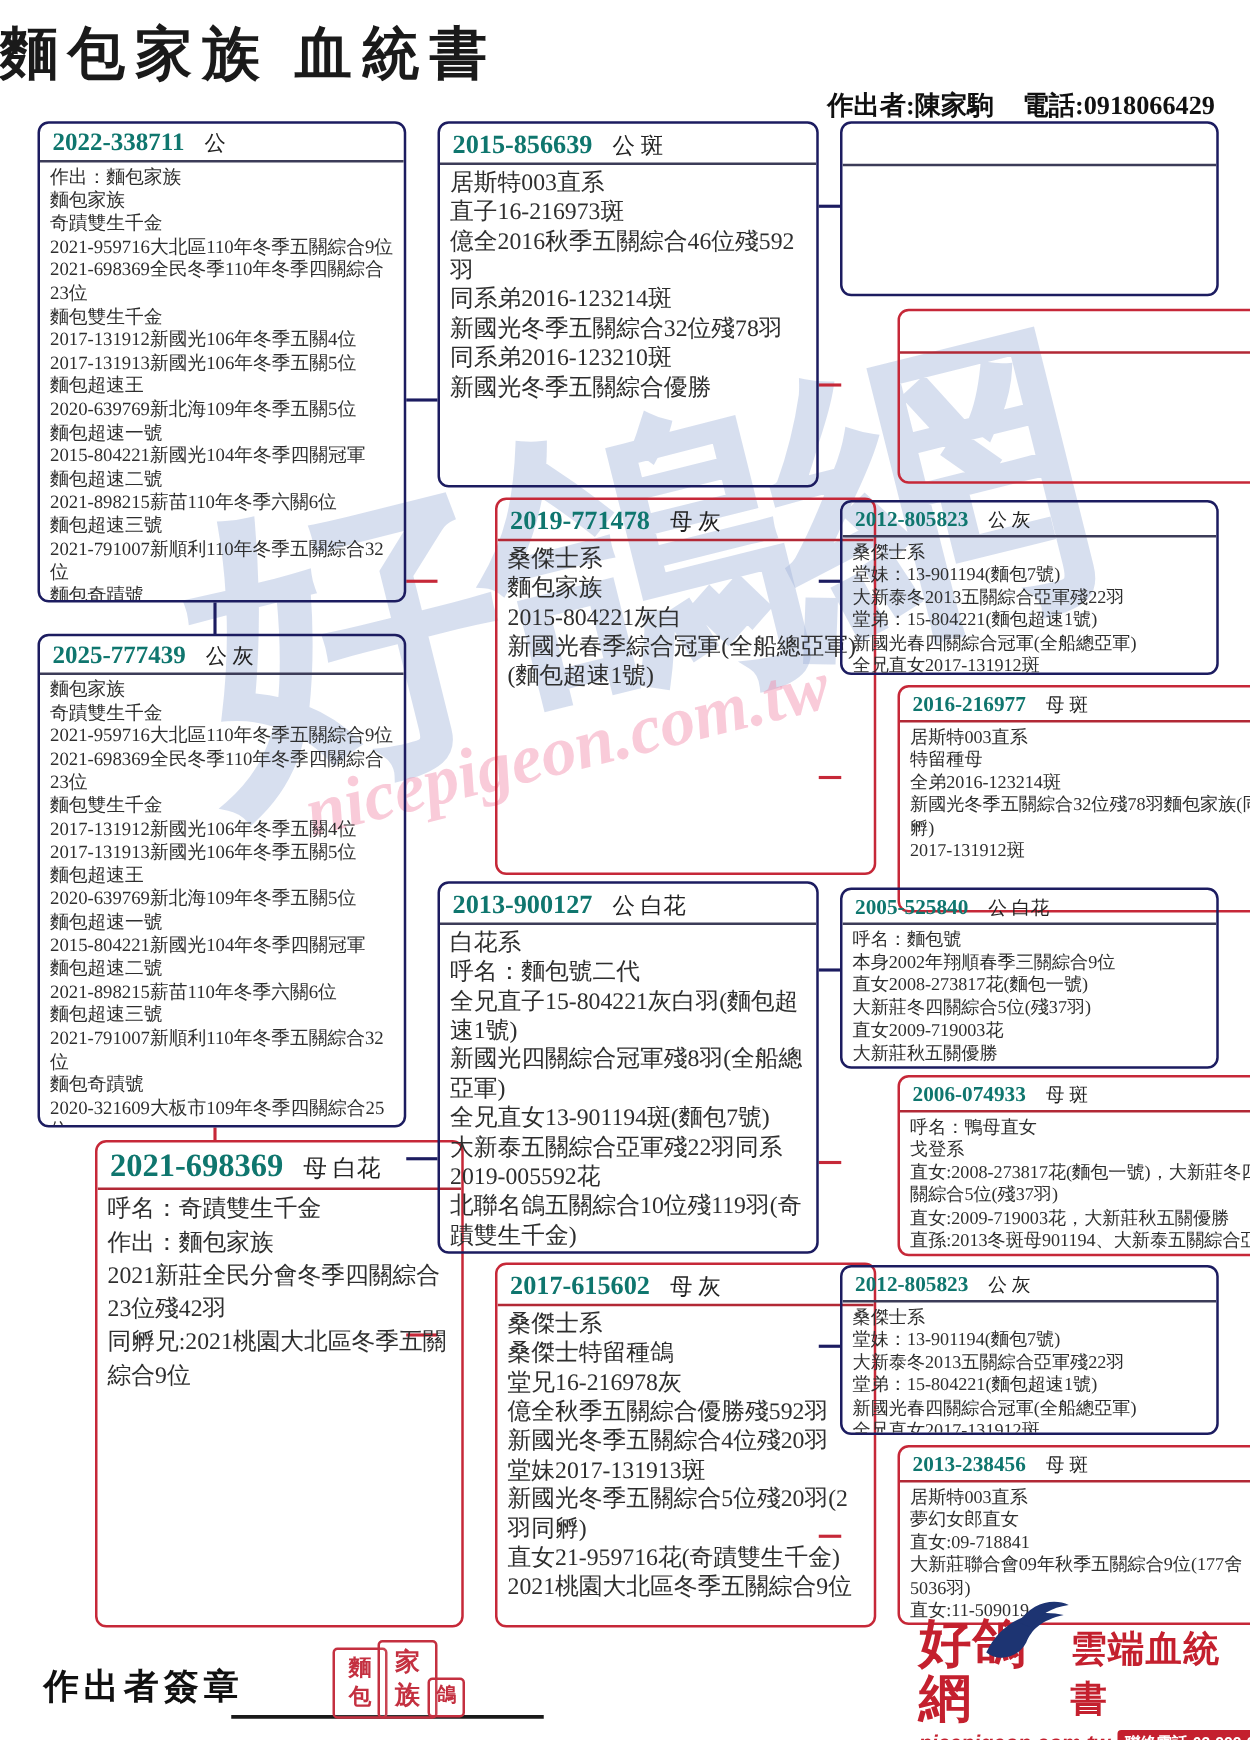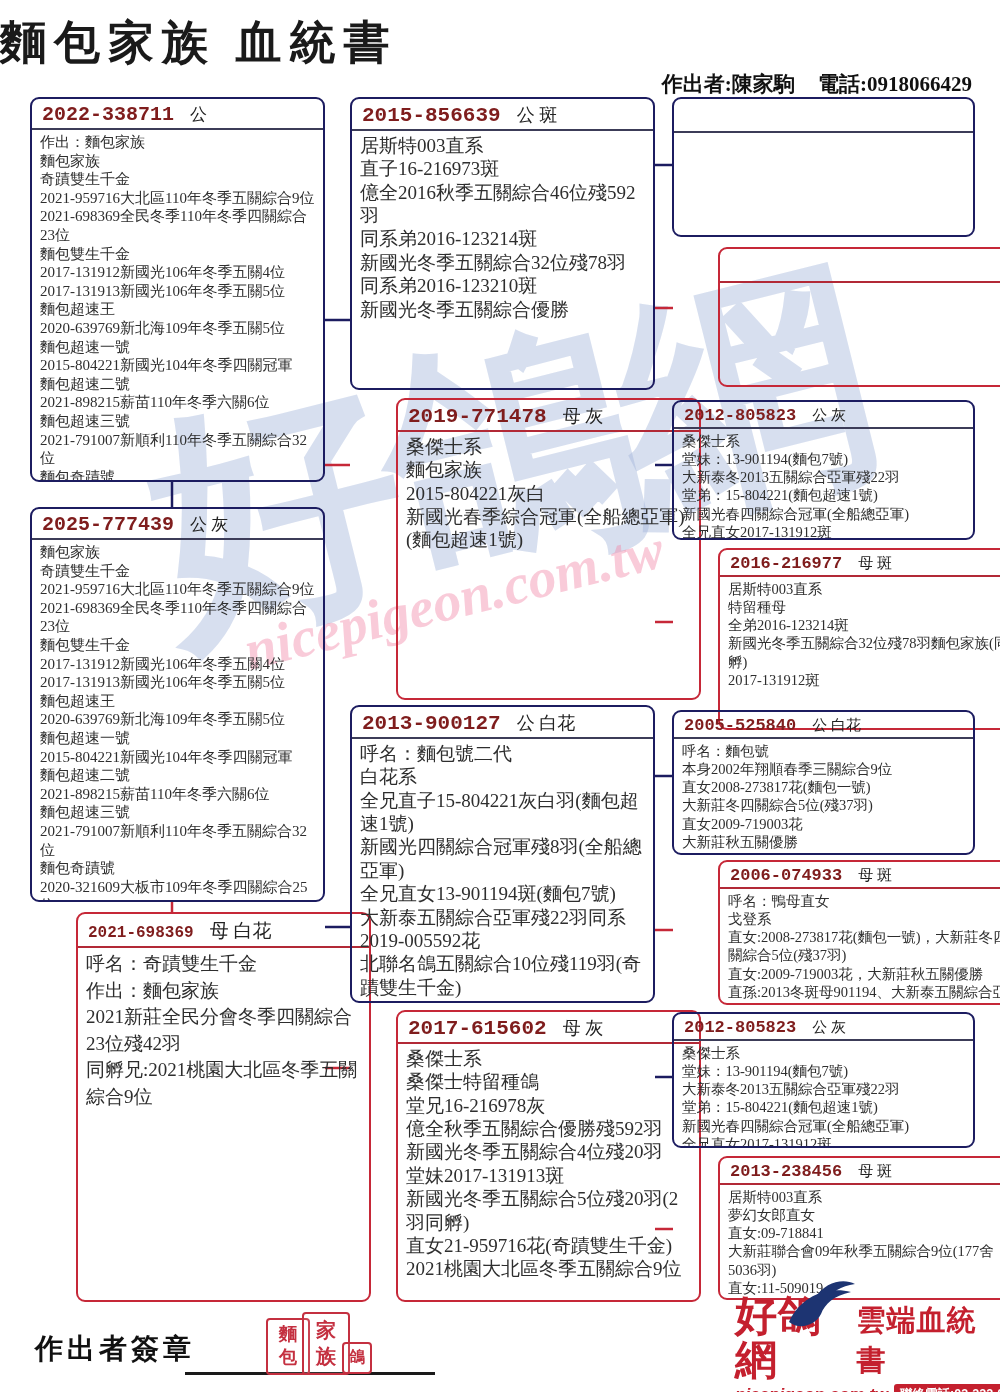--- a/index.html
+++ b/index.html
@@ -29,28 +29,28 @@
     position:absolute;z-index:1;background:transparent;border-radius:9px;
     overflow:hidden;box-sizing:border-box;
   }
   .box.blue{border:2.5px solid #1c1c60;}
   .box.red{border:2.5px solid #c62838;margin-left:46px;}
   .box-header{
     padding:4px 10px 2px 10px;white-space:nowrap;overflow:hidden;
   }
   .blue .box-header{border-bottom:2px solid #3c3c58;}
   .red  .box-header{border-bottom:2px solid #b22936;}
-  .ring{font-family:Liberation Mono, monospace;font-weight:bold;color:#7f1d1d;}
+  .ring{font-family:Liberation Serif, serif;font-weight:bold;color:#0f766e;}
   .suffix{margin-left:12px;color:#222;}
   .box-body{padding:3px 8px 4px 8px;color:#2e2e2e;}
   .line{word-break:break-word;}
   
   .col-left  .ring{font-size:20px;} .col-left  .suffix{font-size:17px;}
   .col-left  .box-body{font-size:15px;line-height:1.24;}
-  .box-big   .ring{font-size:16px;} .box-big .suffix{font-size:19px;}
+  .box-big   .ring{font-size:26px;} .box-big .suffix{font-size:19px;}
   .box-big   .box-body{font-size:19px;line-height:1.4;}
   .col-mid   .ring{font-size:21px;} .col-mid .suffix{font-size:18px;}
   .col-mid   .box-body{font-size:19px;line-height:1.23;}
   .col-right .ring{font-size:17px;} .col-right .suffix{font-size:15px;}
   .col-right .box-body{font-size:14.5px;line-height:1.25;}
   .empty-header{height:26px;}
   
   #connectors{position:absolute;left:0;top:0;z-index:1;pointer-events:none;}
   
   .sig-label{position:absolute;left:35px;top:1330px;font-size:28px;font-weight:bold;letter-spacing:4px;color:#111;z-index:2;}
@@ -202,22 +202,22 @@
         <div class="line">新國光春季綜合冠軍(全船總亞軍)(麵包超速1號)</div>
       </div>
   </div>
 
   <div class="box blue col-mid" style="left:350px;top:705px;width:305px;height:298px">
     <div class="box-header">
       <span class="ring">2013-900127</span>
       <span class="suffix">公 白花</span>
     </div>
     <div class="box-body">
+        <div class="line">白花系</div>
         <div class="line">呼名：麵包號二代</div>
-        <div class="line">白花系</div>
         <div class="line">全兄直子15-804221灰白羽(麵包超速1號)</div>
         <div class="line">新國光四關綜合冠軍殘8羽(全船總亞軍)</div>
         <div class="line">全兄直女13-901194斑(麵包7號)</div>
         <div class="line">大新泰五關綜合亞軍殘22羽同系</div>
         <div class="line">2019-005592花</div>
         <div class="line">北聯名鴿五關綜合10位殘119羽(奇蹟雙生千金)</div>
         <div class="line">直女21-959716花(奇蹟雙生千金)</div>
       </div>
   </div>
 

